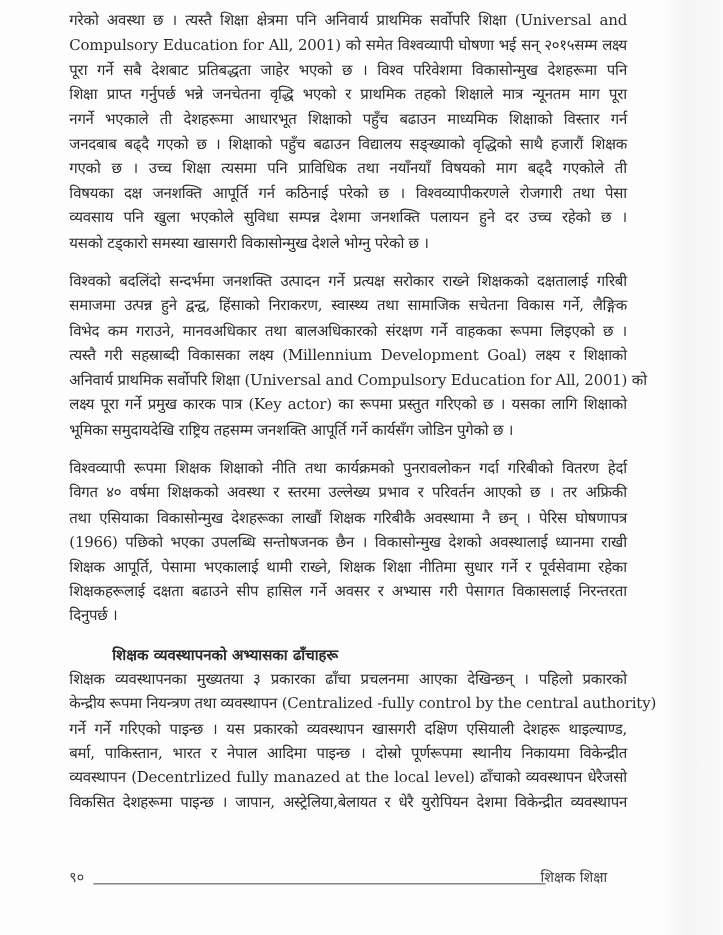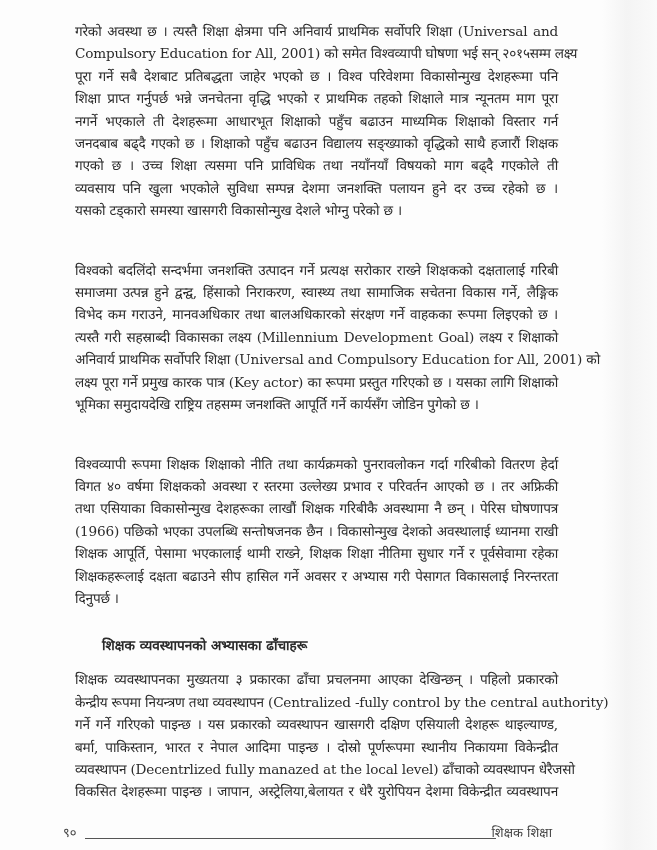--- a/index.html
+++ b/index.html
@@ -11,51 +11,52 @@
     position: relative;
   }
   .page-edge {
     position: absolute; top: 0; right: 0; width: 55px; height: 850px;
     background: linear-gradient(to right, #fdfdfd 0%, #f4f4f4 45%, #fafafa 100%);
   }
   .content {
     position: absolute; left: 63px; top: 8px; width: 507px;
   }
   p.para {
-    margin: 12px; font-size: 13.6px; line-height: 22.4px;
+    margin: 0; font-size: 13.6px; line-height: 22.4px;
     text-align: justify; text-align-last: left; letter-spacing: -0.2px;
   }
   .line { display: block; white-space: nowrap; text-align: justify; text-align-last: justify; }
   .line.last { text-align-last: left; }
   .gap { height: 13px; }
   .heading {
     font-weight: bold; font-size: 13.6px; line-height: 22px; margin: 0; padding-left: 39px;
   }
   .footer {
     position: absolute; top: 788px; left: 63px; width: 505px; height: 20px;
-    font-size: 13px; color: #444; margin-top: 35px;
+    font-size: 13px; color: #444;
   }
   .footer .page-num { position: absolute; left: 0; top: 0; }
   .footer .rule { position: absolute; left: 22px; right: 72px; top: 15px; border-top: 1px solid #555; }
   .footer .running-title { position: absolute; right: 16px; top: 0; }
 </style>
 </head>
 <body>
 
 <div class="page-edge"></div>
 
 <div class="content">
   <p class="para">
     <span class="line">गरेको अवस्था छ । त्यस्तै शिक्षा क्षेत्रमा पनि अनिवार्य प्राथमिक सर्वोपरि शिक्षा (Universal and</span>
     <span class="line">Compulsory Education for All, 2001) को समेत विश्वव्यापी घोषणा भई सन् २०१५सम्म लक्ष्य</span>
     <span class="line">पूरा गर्ने सबै देशबाट प्रतिबद्धता जाहेर भएको छ । विश्व परिवेशमा विकासोन्मुख देशहरूमा पनि</span>
     <span class="line">शिक्षा प्राप्त गर्नुपर्छ भन्ने जनचेतना वृद्धि भएको र प्राथमिक तहको शिक्षाले मात्र न्यूनतम माग पूरा</span>
     <span class="line">नगर्ने भएकाले ती देशहरूमा आधारभूत शिक्षाको पहुँच बढाउन माध्यमिक शिक्षाको विस्तार गर्न</span>
     <span class="line">जनदबाब बढ्दै गएको छ । शिक्षाको पहुँच बढाउन विद्यालय सङ्ख्याको वृद्धिको साथै हजारौं शिक्षक</span>
     <span class="line">गएको छ । उच्च शिक्षा त्यसमा पनि प्राविधिक तथा नयाँनयाँ विषयको माग बढ्दै गएकोले ती</span>
+    <span class="line">विषयका दक्ष जनशक्ति आपूर्ति गर्न कठिनाई परेको छ । विश्वव्यापीकरणले रोजगारी तथा पेसा</span>
     <span class="line">व्यवसाय पनि खुला भएकोले सुविधा सम्पन्न देशमा जनशक्ति पलायन हुने दर उच्च रहेको छ ।</span>
     <span class="line last">यसको टड्कारो समस्या खासगरी विकासोन्मुख देशले भोग्नु परेको छ ।</span>
   </p>
   <div class="gap"></div>
   <p class="para">
     <span class="line">विश्वको बदलिंदो सन्दर्भमा जनशक्ति उत्पादन गर्ने प्रत्यक्ष सरोकार राख्ने शिक्षकको दक्षतालाई गरिबी</span>
     <span class="line">समाजमा उत्पन्न हुने द्वन्द्व, हिंसाको निराकरण, स्वास्थ्य तथा सामाजिक सचेतना विकास गर्ने, लैङ्गिक</span>
     <span class="line">विभेद कम गराउने, मानवअधिकार तथा बालअधिकारको संरक्षण गर्ने वाहकका रूपमा लिइएको छ ।</span>
     <span class="line">त्यस्तै गरी सहस्राब्दी विकासका लक्ष्य (Millennium Development Goal) लक्ष्य र शिक्षाको</span>
     <span class="line">अनिवार्य प्राथमिक सर्वोपरि शिक्षा (Universal and Compulsory Education for All, 2001) को</span>

